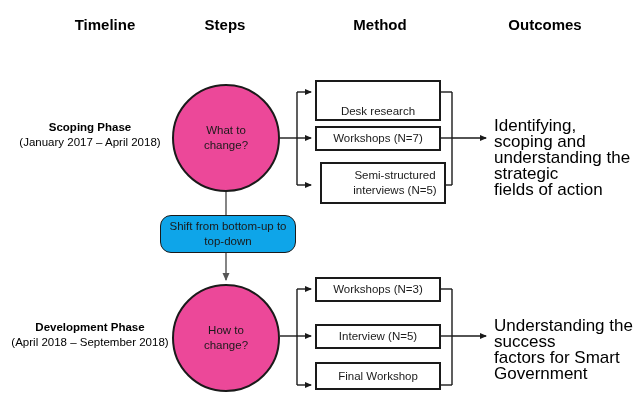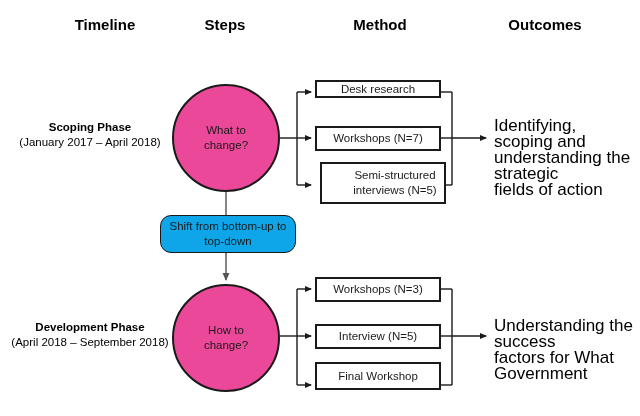--- a/index.html
+++ b/index.html
@@ -71,21 +71,21 @@
     border: 2px solid #1a1a1a;
     background: #fff;
     display: flex;
     align-items: center;
     justify-content: center;
     text-align: center;
     font-size: 11.5px;
     line-height: 15px;
     box-sizing: border-box;
   }
-  #box-desk      { left: 315px; top: 80px;  width: 126px; height: 18px; }
+  #box-desk      { left: 315px; top: 80px;  width: 126px; height: 41px; align-items: flex-end; }
   #box-ws7       { left: 315px; top: 126px; width: 126px; height: 25px; }
   #box-semi      { left: 320px; top: 162px; width: 126px; height: 42px; padding-left: 24px; }
   #box-ws3       { left: 315px; top: 277px; width: 126px; height: 25px; }
   #box-interview { left: 315px; top: 324px; width: 126px; height: 25px; }
   #box-final     { left: 315px; top: 362px; width: 126px; height: 28px; }
 
   #shift-box {
     position: absolute;
     left: 160px;
     top: 215px;
@@ -223,15 +223,15 @@
   <div><span>Final Workshop</span></div>
 </div>
 
 <div class="outcome" id="outcome-scoping">
   <span>Identifying, scoping and</span>
   <span>understanding the strategic</span>
   <span>fields of action</span>
 </div>
 <div class="outcome" id="outcome-development">
   <span>Understanding the success</span>
-  <span>factors for What</span>
+  <span>factors for Smart</span>
   <span>Government</span>
 </div>
 
 </body></html>

